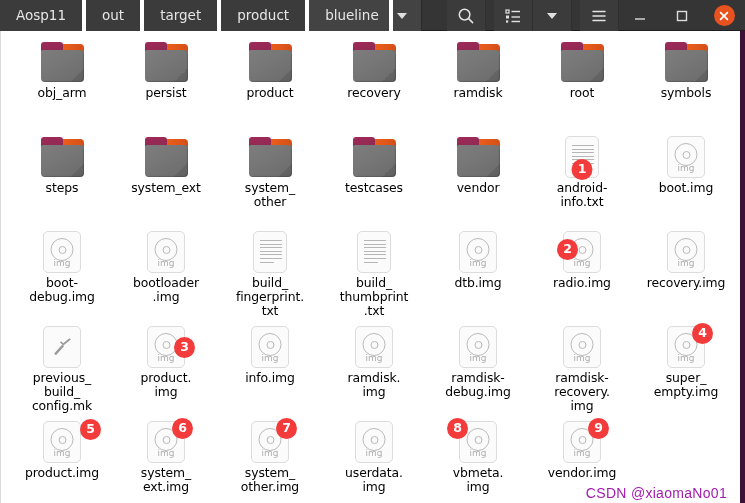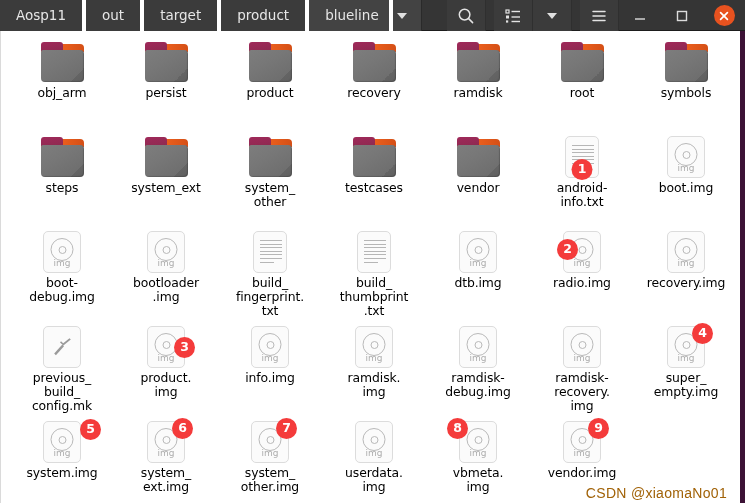--- a/index.html
+++ b/index.html
@@ -286,21 +286,21 @@
     background: #ffffff;
     border-right: 5px solid #3c1236;
   }
 
   
   .watermark {
     position: absolute;
     right: 18px;
     bottom: 2px;
     font-size: 14px;
-    color: #a16207;
+    color: #a21caf;
     letter-spacing: 0.3px;
     pointer-events: none;
     white-space: nowrap;
     font-family: "Liberation Sans", sans-serif;
   }
 </style>
 </head>
 <body>
 
 <div id="app">
@@ -665,21 +665,21 @@
           <div class="label">super_<br>empty.img</div>
         </div>
         <div class="cell">
           <div class="icon-wrap">
             <div class="fileicon img">
               <span class="disc"></span>
               <span class="tag">img</span>
             </div>
             <span class="badge pos-top-right-out">5</span>
           </div>
-          <div class="label">system.img</div>
+          <div class="label">product.img</div>
         </div>
         <div class="cell">
           <div class="icon-wrap">
             <div class="fileicon img">
               <span class="disc"></span>
               <span class="tag">img</span>
             </div>
             <span class="badge pos-top-right">6</span>
           </div>
           <div class="label">system_<br>ext.img</div>

